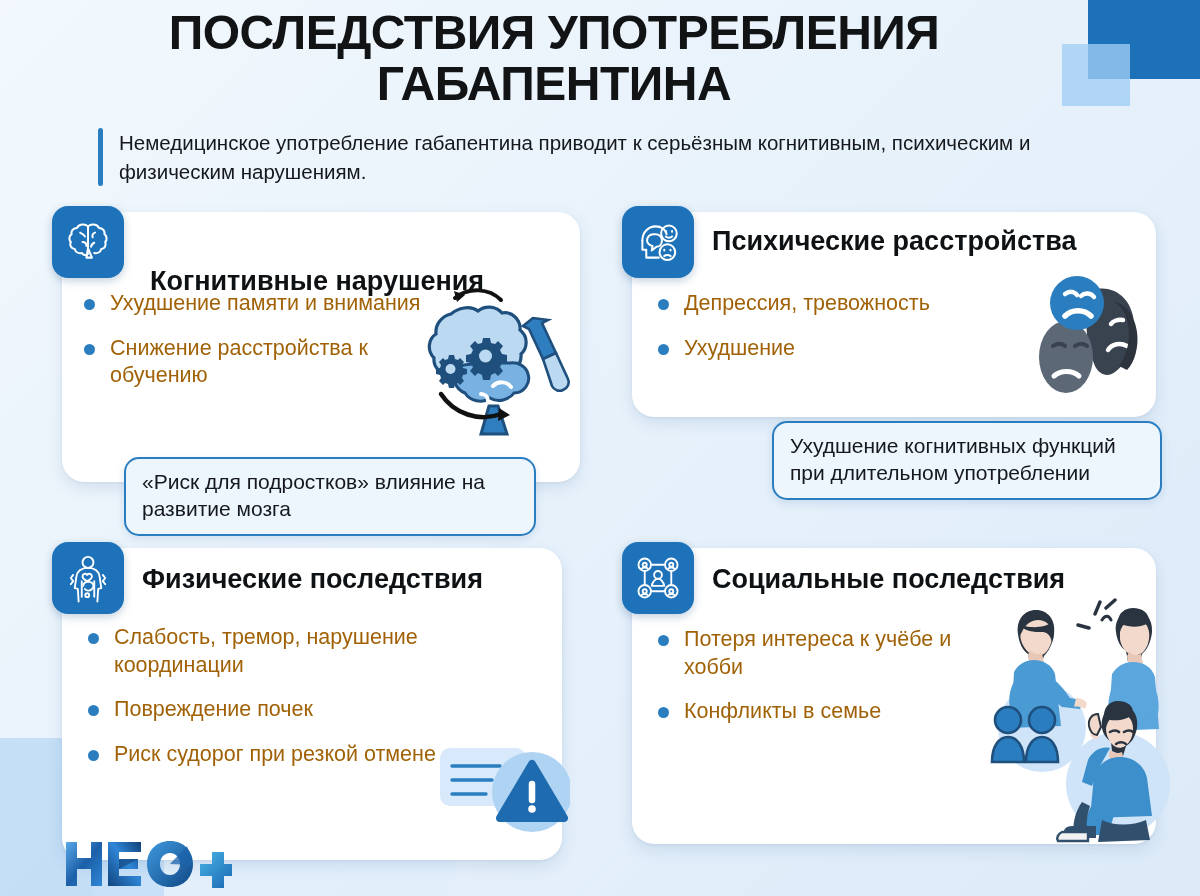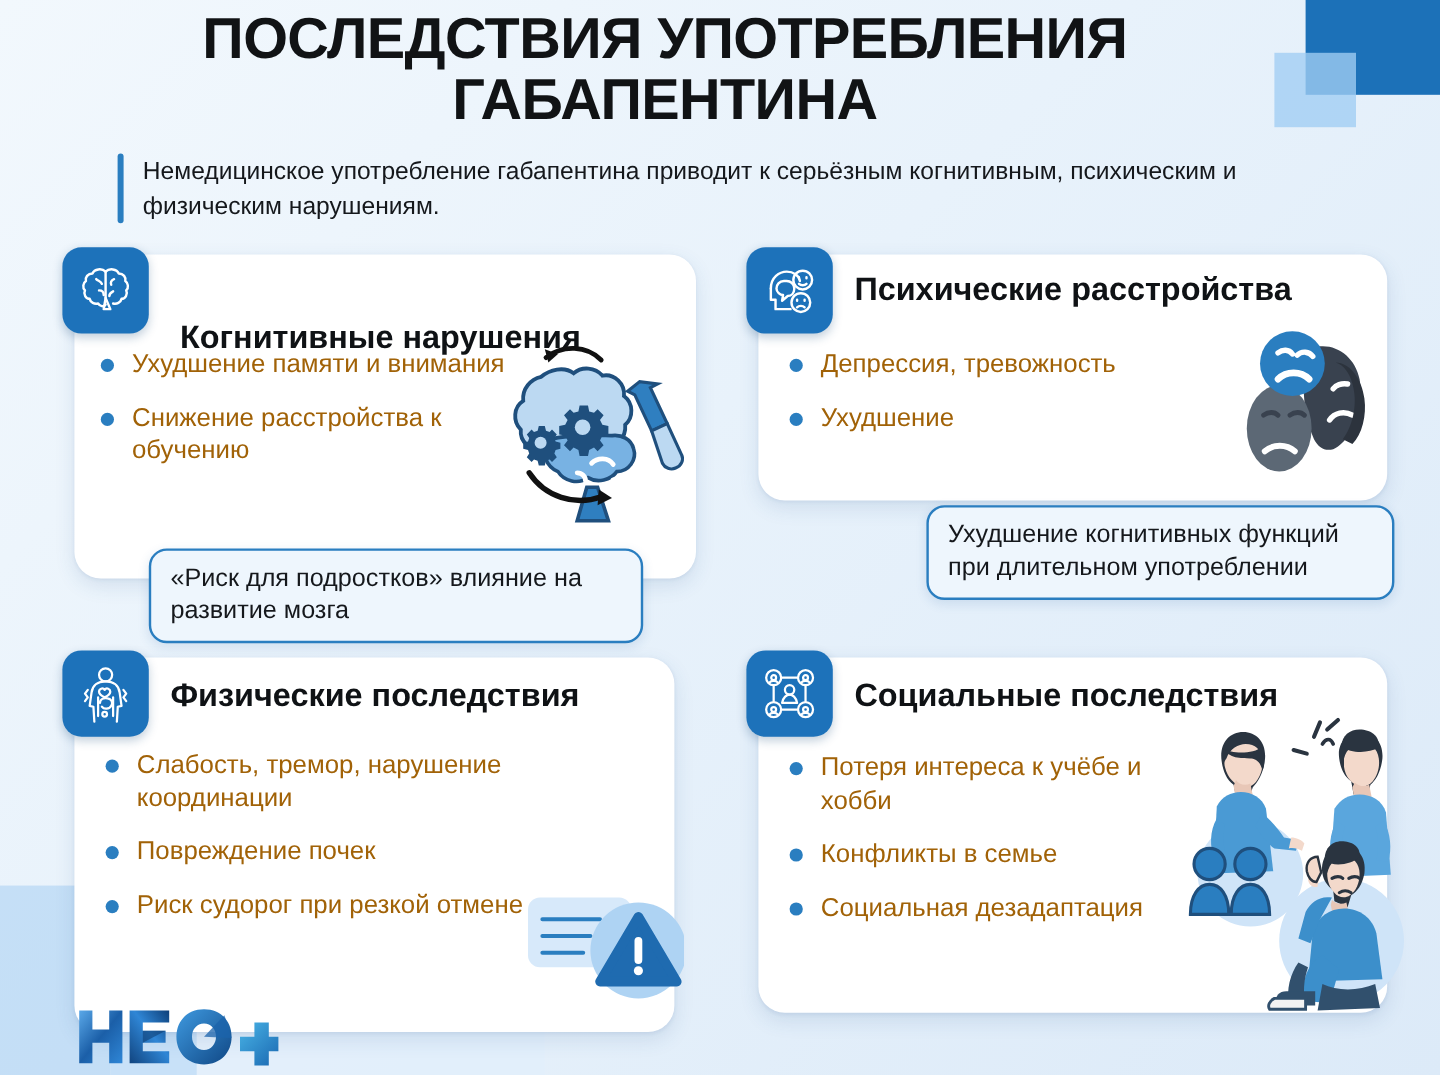--- a/index.html
+++ b/index.html
@@ -241,21 +241,20 @@
         <path d="M45 54c1-2 7-2 8 0"></path>
       <circle cx="32" cy="28" r="5"></circle>
         <path d="M24 42c1-6 5-9 8-9s7 3 8 9z"></path>
       <path d="M24 15h16M24 49h16M15 24v16M49 24v16"></path>
     </svg>
   </div>
   <div class="card-title">Социальные последствия</div>
   <ul class="bullets">
     <li>Потеря интереса к учёбе и хобби</li>
     <li>Конфликты в семье</li>
-    <li>Социальная дезадаптация</li>
   </ul>
 </div>
 
 <div class="illus illus-social">
   <svg viewBox="0 0 180 246" width="180" height="246">
     <circle cx="52" cy="130" r="44" fill="#cfe4f8"></circle>
     <circle cx="128" cy="186" r="52" fill="#cfe4f8"></circle>
 
     <path d="M28 36c-2-14 6-24 18-24s20 10 18 24c-1 10-6 18-10 22l-4 12-10-4-2-10c-6-4-9-12-10-20z" fill="#2a3440"></path>
     <path d="M32 34c3-8 10-12 16-12 8 0 13 5 14 12 1 6-1 14-5 19-3 4-8 6-12 5-6-2-12-8-14-16-1-3-1-6 1-8z" fill="#f3d9cb"></path>

